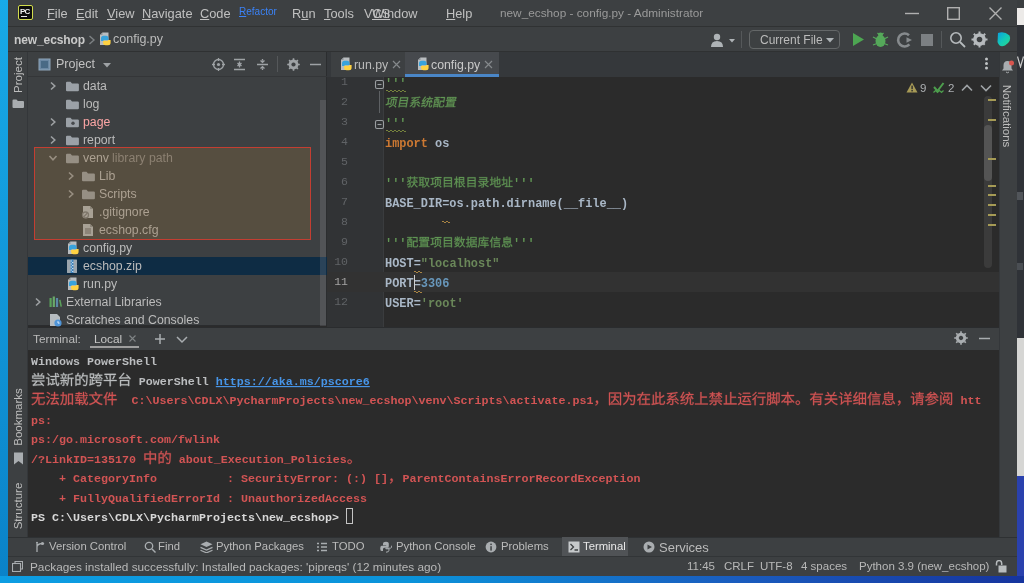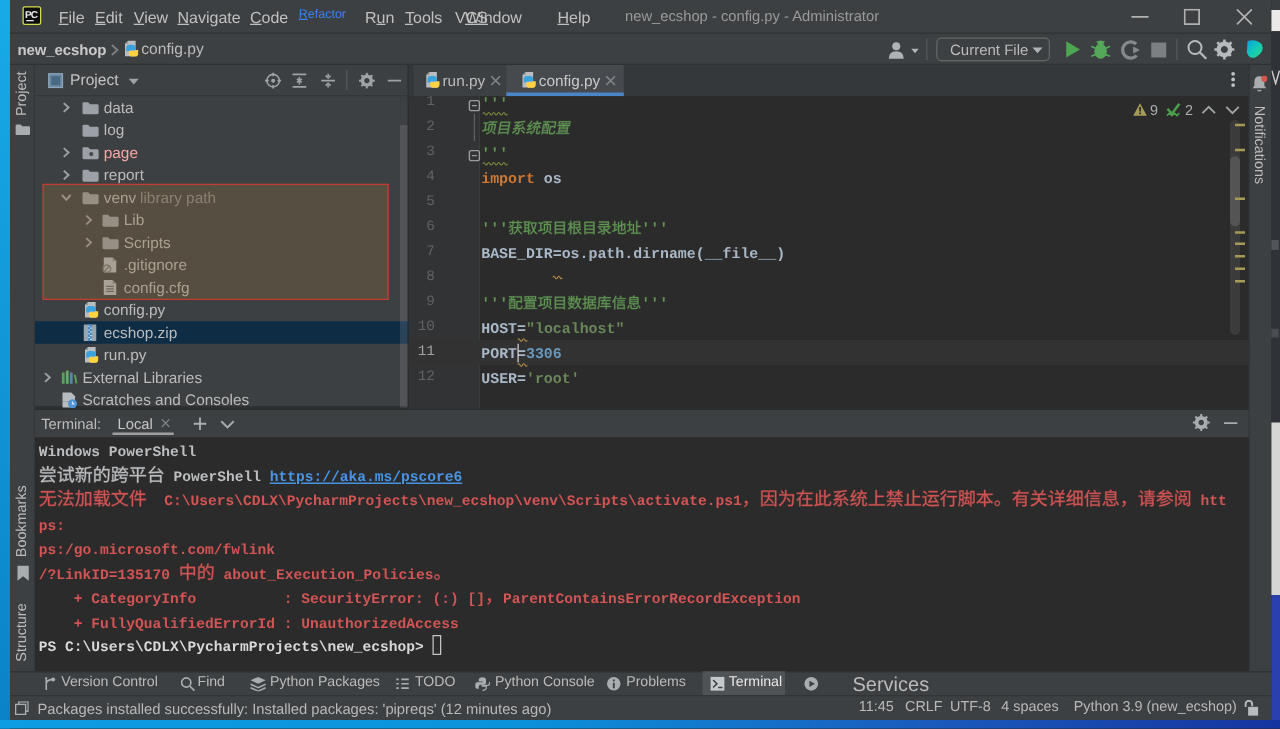--- a/index.html
+++ b/index.html
@@ -214,21 +214,21 @@
     <path d="M9 1 l3 3 h-3 z" fill="#8d9397"></path>
     <circle cx="4.5" cy="10" r="3" fill="none" stroke="#7a7e82" stroke-width="1.3"></circle>
     <path d="M2.6 12 L6.4 8" stroke="#7a7e82" stroke-width="1.3"></path>
   </svg>
 <div style="position:absolute;left:99px;top:203px;height:18px;line-height:18px;font-size:12.3px;color:#bbbbbb;white-space:pre">.gitignore</div>
 <svg style="position:absolute;left:81px;top:223px" width="14" height="14">
     <path d="M2 1 h7 l3 3 v9 h-10 z" fill="#b6bcc0"></path>
     <path d="M9 1 l3 3 h-3 z" fill="#8d9397"></path>
     <path d="M4 6 h6 M4 8 h6 M4 10 h6" stroke="#63676b" stroke-width="1"></path>
   </svg>
-<div style="position:absolute;left:99px;top:221px;height:18px;line-height:18px;font-size:12.3px;color:#bbbbbb;white-space:pre">config.cfg</div>
+<div style="position:absolute;left:99px;top:221px;height:18px;line-height:18px;font-size:12.3px;color:#bbbbbb;white-space:pre">ecshop.cfg</div>
 <svg style="position:absolute;left:65px;top:241px" width="14" height="14">
     <path d="M5.5 0.5 H11.5 V13 H3 V3 z" fill="#b9bdc0"></path>
     <path d="M5.5 0.5 L3 3 H5.5 z" fill="#90959a"></path>
 <path d="M6.6 3.8 h2.4 q2.5 0 2.5 2.5 v1.9 h-4.8 v0.8 h-2.7 v-2.7 q0-2.5 2.6-2.5 z" fill="#38a3dc"></path>
 <path d="M11 13.2 h-2.4 q-2.5 0-2.5-2.5 v-1.9 h4.8 v-0.8 h2.7 v2.7 q0 2.5-2.6 2.5 z" fill="#ffd242"></path>
   </svg>
 <div style="position:absolute;left:83px;top:239px;height:18px;line-height:18px;font-size:12.3px;color:#bbbbbb;white-space:pre">config.py</div>
 <svg style="position:absolute;left:65px;top:259px" width="14" height="14">
     <rect x="2" y="0.5" width="10" height="13.5" rx="0.5" fill="#9aa4ac"></rect>
     <rect x="5.6" y="0.5" width="2.8" height="13.5" fill="#3e85c0"></rect>
@@ -571,21 +571,21 @@
 <div class="abs" style="left:501px;top:540px;font-size:11.3px;color:#bbbbbb">Problems</div>
 <svg class="abs" style="left:568px;top:541px" width="12" height="12">
     <rect x="0.5" y="0.5" width="11" height="11" fill="#c6c9cb"></rect>
     <path d="M2.5 3 L5.5 6 L2.5 9 M6.5 9 h3.5" stroke="#3d4042" stroke-width="1.3" fill="none"></path>
   </svg>
 <div class="abs" style="left:583px;top:540px;font-size:11.3px;color:#e8e8e8">Terminal</div>
 <svg class="abs" style="left:643px;top:541px" width="12" height="12">
     <circle cx="6" cy="6" r="5.5" fill="#a9adb0"></circle>
     <path d="M4.5 3.5 L9 6 L4.5 8.5 z" fill="#3d4042"></path>
   </svg>
-<div class="abs" style="left:682px;top:540px;font-size:16px;color:#bbbbbb">Services</div>
+<div class="abs" style="left:659px;top:540px;font-size:13px;color:#bbbbbb">Services</div>
 
 <div class="abs" style="left:8px;top:556px;width:1009px;height:20px;background:#3d4042;border-top:1px solid #323537"></div>
 <svg class="abs" style="left:12px;top:561px" width="11" height="11">
     <rect x="0.5" y="2.5" width="8" height="8" fill="none" stroke="#a9adb0" stroke-width="1.1"></rect>
     <path d="M3 2.5 V0.5 h7.5 V8 h-2" fill="none" stroke="#a9adb0" stroke-width="1.1"></path>
   </svg>
 <div class="abs" style="left:30px;top:560px;font-size:11.8px;color:#b8b8b8">Packages installed successfully: Installed packages: 'pipreqs' (12 minutes ago)</div>
 <div class="abs" style="left:687px;top:560px;font-size:11.5px;color:#b8b8b8">11:45</div>
 <div class="abs" style="left:724px;top:560px;font-size:11.5px;color:#b8b8b8">CRLF</div>
 <div class="abs" style="left:760px;top:560px;font-size:11.5px;color:#b8b8b8">UTF-8</div>

